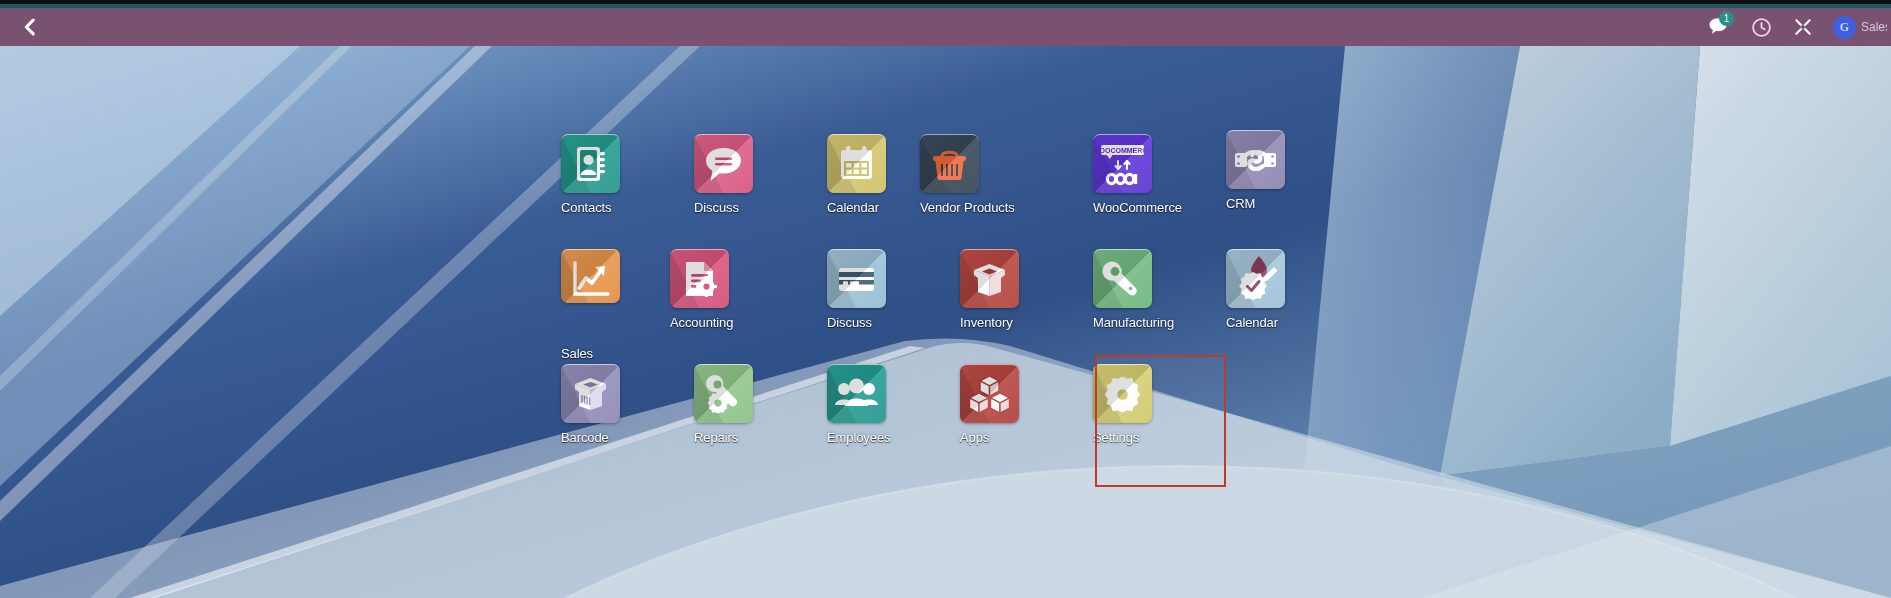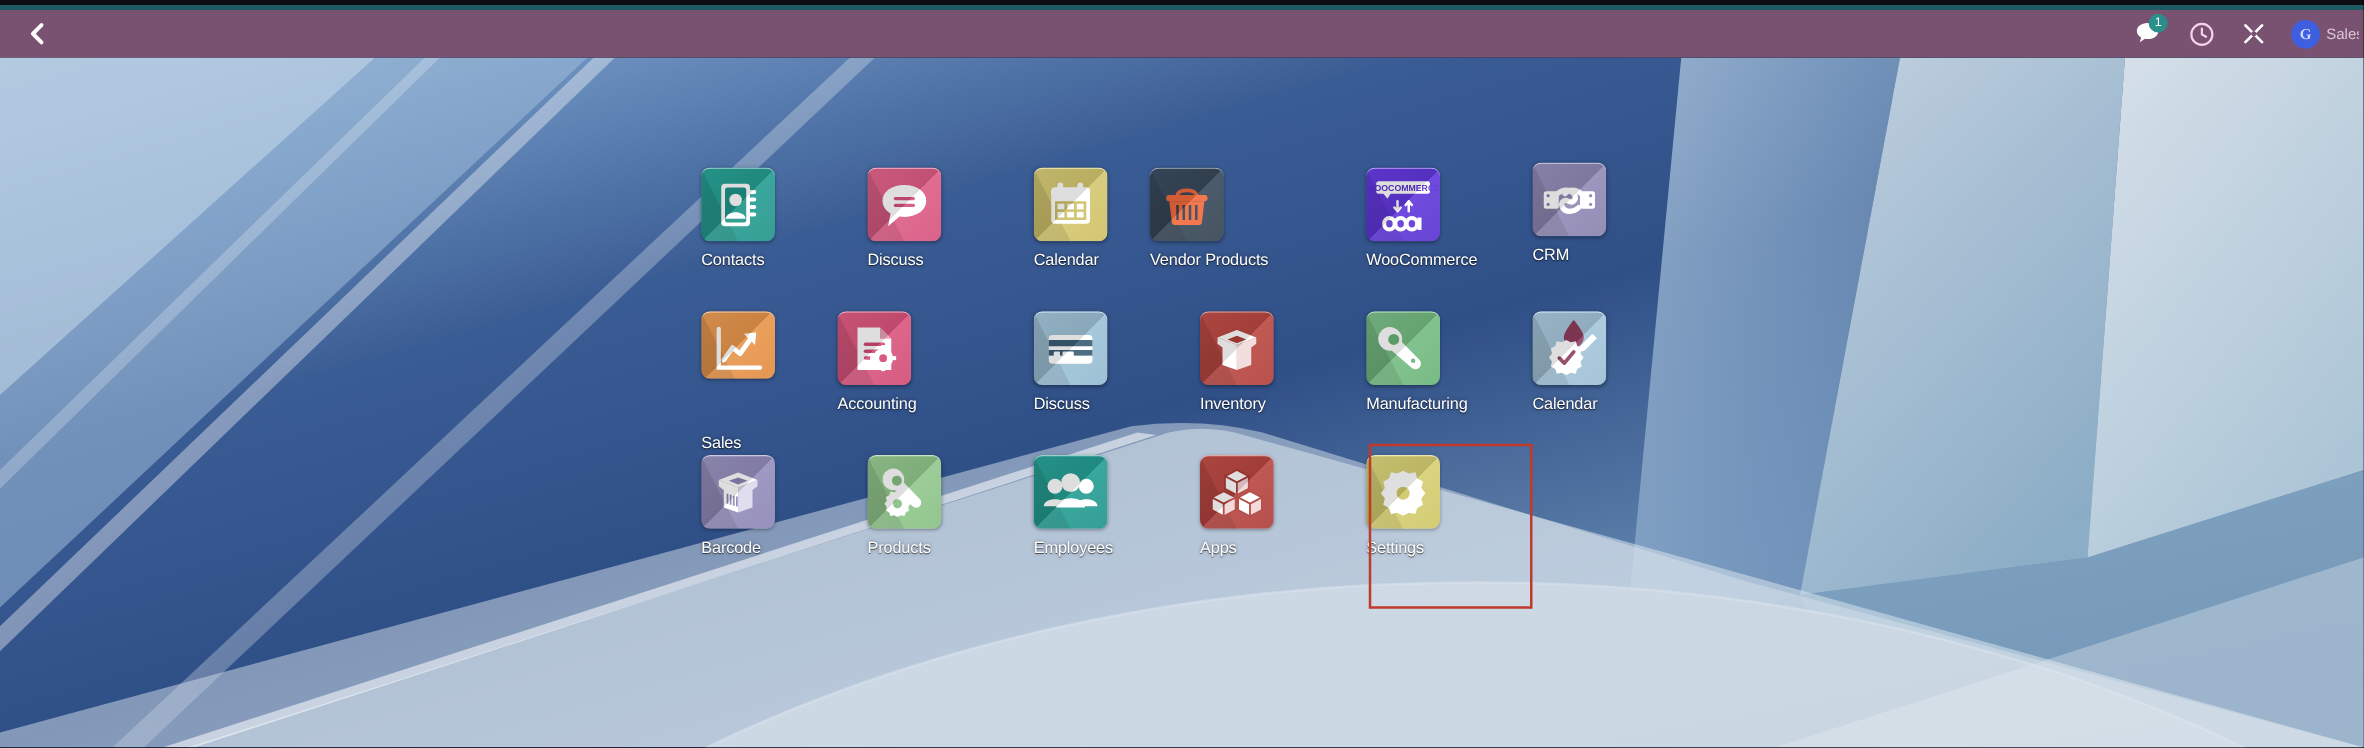--- a/index.html
+++ b/index.html
@@ -489,21 +489,21 @@
           <g transform="translate(24,38)">
             <path d="M0,-10.5 L2.7,-9.2 L5.7,-9.8 L6.6,-6.9 L9.3,-5.4 L8.6,-2.5 L10.4,0 L8.6,2.5
                      L9.3,5.4 L6.6,6.9 L5.7,9.8 L2.7,9.2 L0,10.5 L-2.7,9.2 L-5.7,9.8 L-6.6,6.9
                      L-9.3,5.4 L-8.6,2.5 L-10.4,0 L-8.6,-2.5 L-9.3,-5.4 L-6.6,-6.9
                      L-5.7,-9.8 L-2.7,-9.2 Z" fill="#fff"></path>
             <circle r="3.6" fill="#86bf82"></circle>
           </g>
         </svg>
         <div class="shade"></div>
       </div>
-      <div class="label">Products</div>
+      <div class="label">Repairs</div>
     </div>
 
     <div class="cell" style="top:318px;left:827px;">
       <div class="tile" style="background:linear-gradient(135deg,#2aa79b,#1d948a)">
         <svg width="59" height="59" viewBox="0 0 59 59">
           <polygon points="0,0 0,59 30,59" fill="#000" opacity="0.10"></polygon>
           <circle cx="17" cy="24" r="6" fill="#fff"></circle>
           <path d="M8 40 C8 32.5 26 32.5 26 40 Z" fill="#fff"></path>
           <circle cx="42" cy="24" r="6" fill="#fff"></circle>
           <path d="M33 40 C33 32.5 51 32.5 51 40 Z" fill="#fff"></path>

